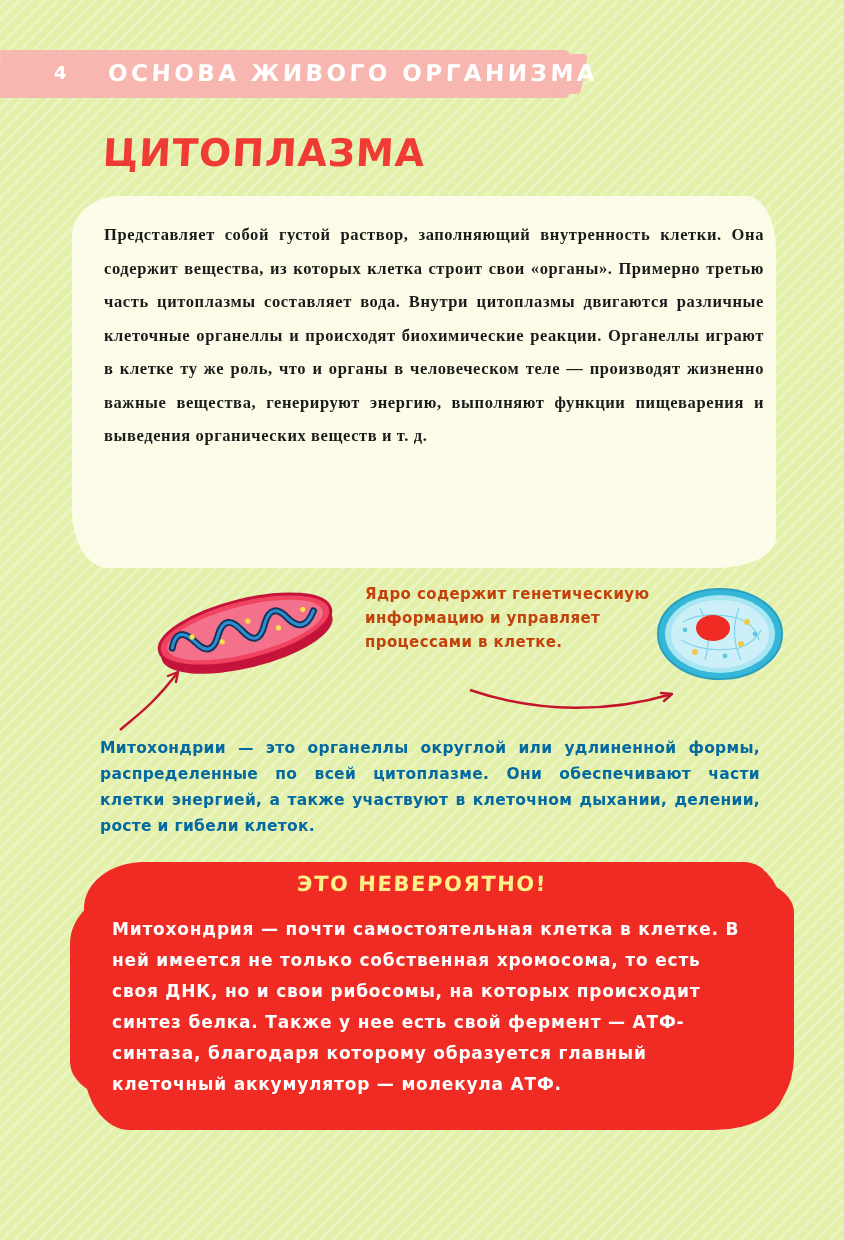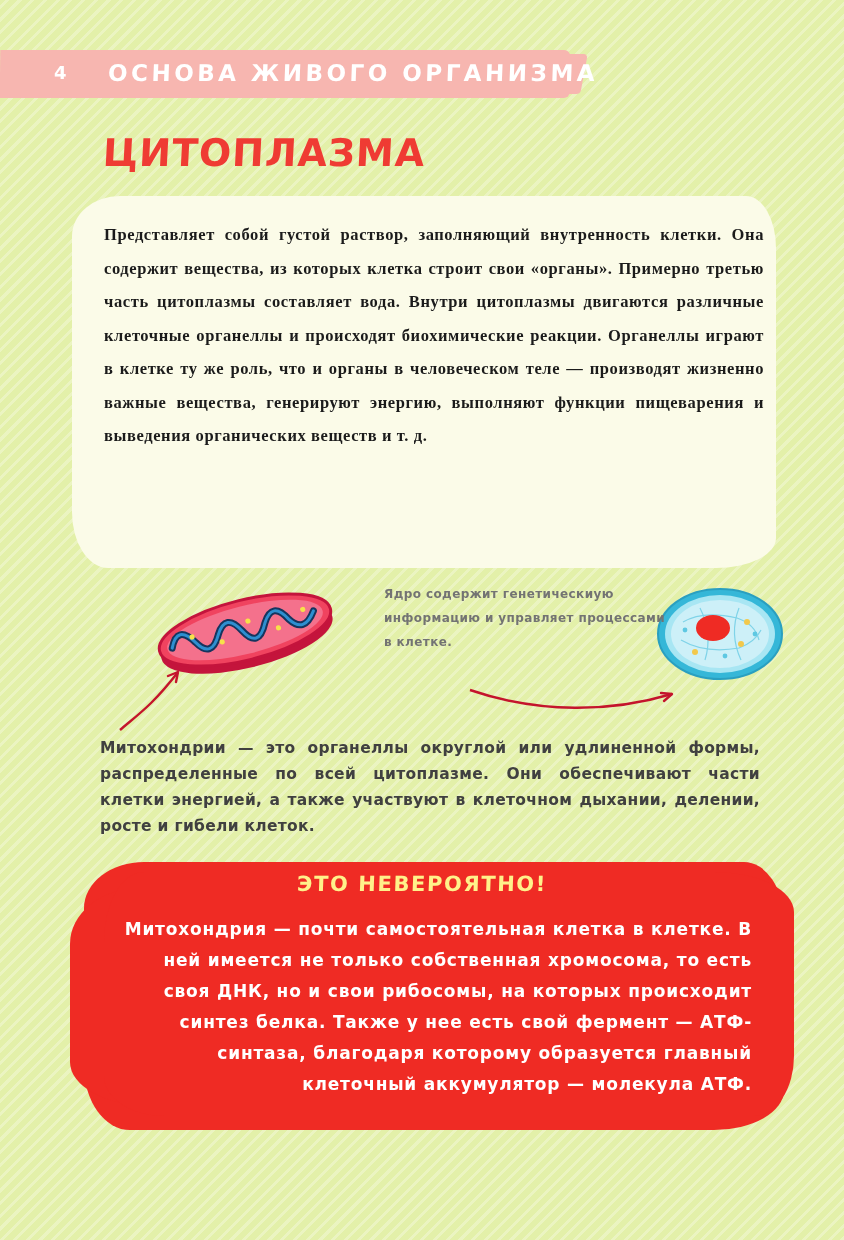--- a/index.html
+++ b/index.html
@@ -138,26 +138,25 @@
     height: 105px;
   }
 
   
   .nucleus-caption {
     position: absolute;
     top: 582px;
     left: 365px;
     width: 290px;
     font-family: "DejaVu Sans", sans-serif;
-    font-size: 12px;
+    font-size: 15px;
     font-weight: bold;
     line-height: 24px;
     letter-spacing: 0.4px;
-    color: #737373;
-    margin-left: 19px;
+    color: #c2410c;
   }
 
   
   .arrow-svg {
     position: absolute;
     left: 0;
     top: 0;
     width: 844px;
     height: 1240px;
     pointer-events: none;
@@ -167,21 +166,21 @@
   .mito-text {
     position: absolute;
     top: 735px;
     left: 100px;
     width: 660px;
     font-family: "DejaVu Sans", sans-serif;
     font-size: 15.5px;
     font-weight: bold;
     line-height: 26px;
     letter-spacing: 0.3px;
-    color: #404040;
+    color: #0369a1;
     text-align: justify;
     text-align-last: left;
   }
 
   
   .red-blob {
     position: absolute;
     top: 862px;
     left: 84px;
     width: 700px;
@@ -220,21 +219,21 @@
     font-size: 21px;
     letter-spacing: 1.6px;
     color: #fff18a;
     transform: skewX(-2deg);
   }
   .amazing-text {
     position: absolute;
     top: 914px;
     left: 112px;
     width: 640px;
-    text-align: right;
+    text-align: left;
     font-family: "DejaVu Sans", sans-serif;
     font-weight: bold;
     font-size: 17px;
     line-height: 31px;
     letter-spacing: 0.8px;
     color: #ffffff;
   }
 </style>
 </head>
 <body>

